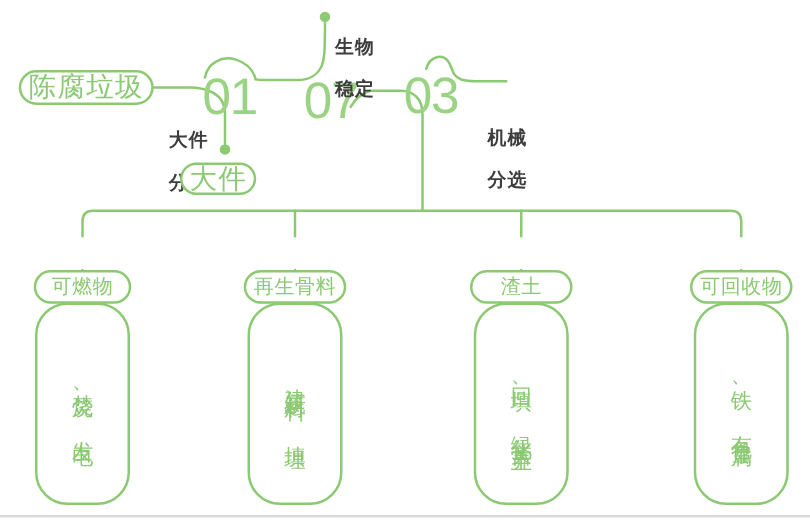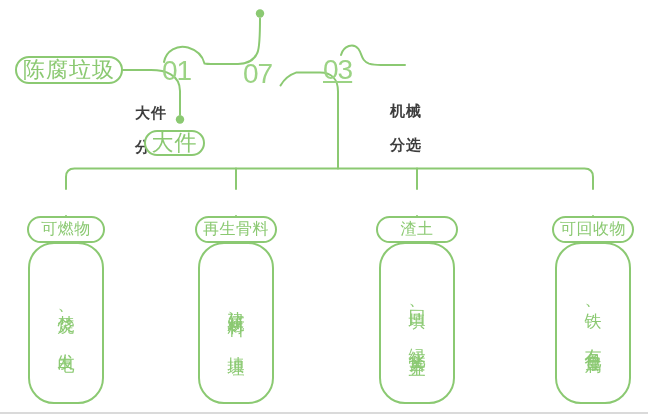--- a/index.html
+++ b/index.html
@@ -9,21 +9,21 @@
   }
   .stage svg{position:absolute;left:0;top:0;}
   .pill{
     position:absolute;box-sizing:border-box;
     border:2px solid #8bc972;border-radius:16px;background:#fff;
     display:flex;align-items:center;justify-content:center;
     color:#8bc972;font-size:22px;letter-spacing:1px;white-space:nowrap;
   }
   .pill.small{font-size:16px;letter-spacing:0.5px;margin-top:28px;}
   .step-num{
-    position:absolute;color:#9bd384;font-size:28px;line-height:1;
+    position:absolute;color:#9bd384;font-size:41px;line-height:1;
     letter-spacing:-1px;font-weight:400;
   }
   .step-label{
     position:absolute;color:#3d3d3d;font-size:15px;line-height:17px;
     font-weight:600;letter-spacing:1px;white-space:pre-line;
   }
   .step-label span{display:block;}
   .outbox{
     position:absolute;box-sizing:border-box;top:242px;width:76px;height:162px;
     border:2px solid #8bc972;border-radius:26px;background:#fff;
@@ -65,25 +65,29 @@
       <circle cx="260" cy="13.5" r="4.2"></circle>
     </g>
   </svg>
 
   <div class="pill" style="left:15px;top:56px;width:108px;height:28px;">
     <span>陈腐垃圾</span>
   </div>
 
   <div class="step-num" style="left:162px;top:57px;">01</div>
   <div class="step-num" style="left:243px;top:60px;">07</div>
-  <div class="step-num" style="left:323px;top:56px;text-decoration:underline;">03</div>
+  <div class="step-num" style="left:323px;top:56px;">03</div>
 
   <div class="step-label" style="left:135px;top:87px;">
     <span>大件</span>
     <span>分选</span>
+  </div>
+  <div class="step-label" style="left:268px;top:12px;">
+    <span>生物</span>
+    <span>稳定</span>
   </div>
   <div class="step-label" style="left:352px;top:85px;margin-left:38px;">
     <span>机械</span>
     <span>分选</span>
   </div>
 
   <div class="pill" style="left:144px;top:130px;width:61px;height:26px;">
     <span>大件</span>
   </div>
 

